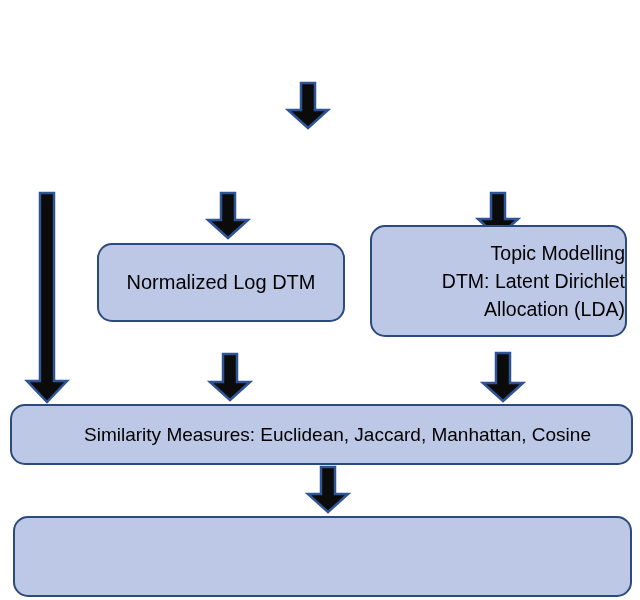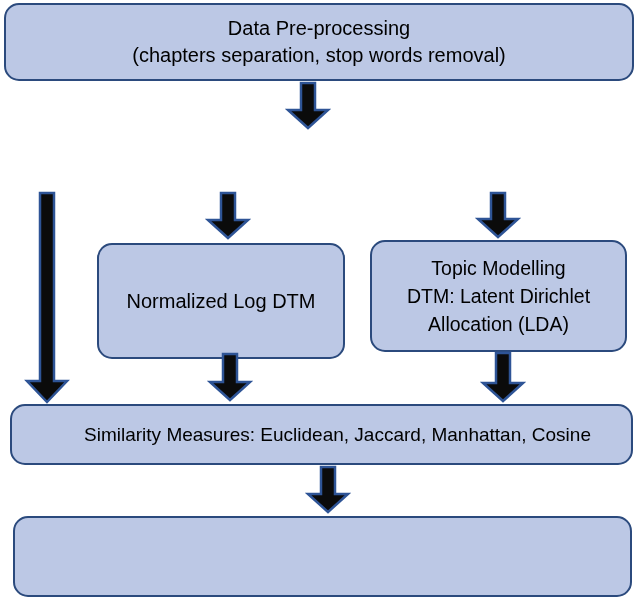--- a/index.html
+++ b/index.html
@@ -48,47 +48,43 @@
     stroke:var(--arrow-outline);
     stroke-width:2.5;
     stroke-linejoin:miter;
   }
 </style>
 </head>
 <body>
 
 <div class="canvas">
 
-  <div class="node" style="left:4px;top:3px;width:630px;height:78px;">
-    <div class="line">Data Pre-processing</div>
-    <div class="line">(chapters separation, stop words removal)</div>
-  </div>
 
   <svg class="arrow" style="left:286px;top:82px;" width="44" height="47" viewBox="0 0 44 47">
     <polygon points="15,1 29,1 29,28 42,28 22,46 2,28 15,28"></polygon>
   </svg>
 
 
   <svg class="arrow" style="left:25px;top:192px;" width="44" height="211" viewBox="0 0 44 211">
     <polygon points="15,1 29,1 29,189 42,189 22,210 2,189 15,189"></polygon>
   </svg>
 
   <svg class="arrow" style="left:206px;top:192px;" width="44" height="47" viewBox="0 0 44 47">
     <polygon points="15,1 29,1 29,28 42,28 22,46 2,28 15,28"></polygon>
   </svg>
 
   <svg class="arrow" style="left:476px;top:192px;" width="44" height="46" viewBox="0 0 44 46">
     <polygon points="15,1 29,1 29,27 42,27 22,45 2,27 15,27"></polygon>
   </svg>
 
-  <div class="node" style="left:97px;top:243px;width:248px;height:116px;">
+  <div class="node" style="left:97px;top:243px;width:248px;height:79px;">
     <div class="line">Normalized Log DTM</div>
   </div>
 
-  <div class="node topic" style="left:370px;top:240px;width:257px;height:112px;">
+  <div class="node topic" style="left:370px;top:225px;width:257px;height:112px;align-items:flex-end;">
     <div class="line">Topic Modelling</div>
     <div class="line">DTM: Latent Dirichlet</div>
     <div class="line">Allocation (LDA)</div>
   </div>
 
   <svg class="arrow" style="left:208px;top:353px;" width="44" height="48" viewBox="0 0 44 48">
     <polygon points="15,1 29,1 29,29 42,29 22,47 2,29 15,29"></polygon>
   </svg>
 
   <svg class="arrow" style="left:481px;top:352px;" width="44" height="50" viewBox="0 0 44 50">

